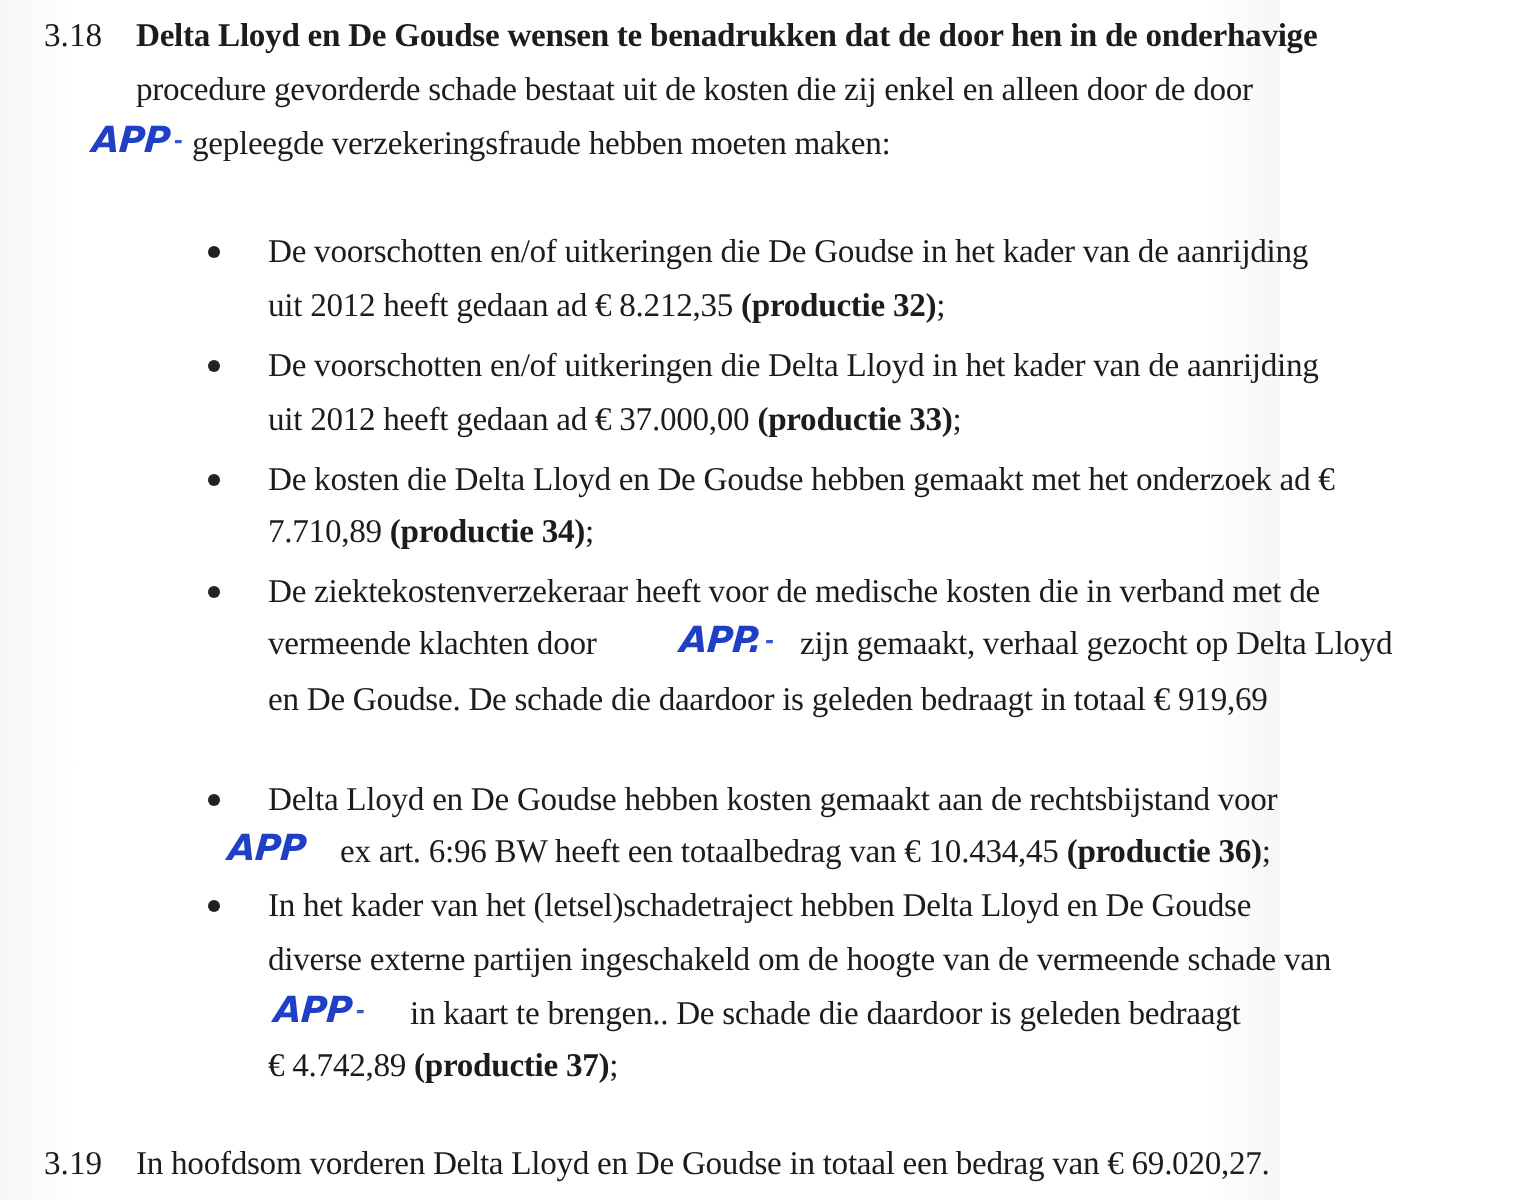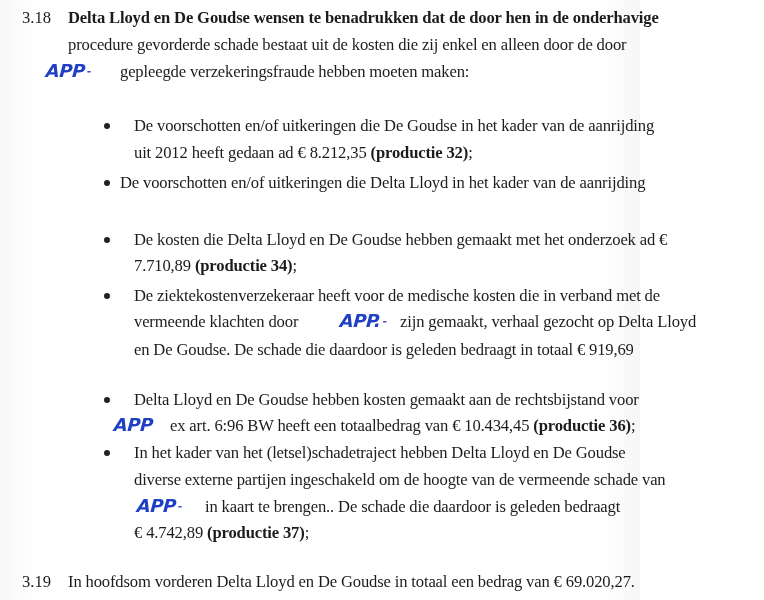--- a/index.html
+++ b/index.html
@@ -61,28 +61,29 @@
 </style>
 </head>
 <body>
 
 <div class="page">
 
   <div class="num" style="left:22px; top:8px;">3.18</div>
   <div class="line" style="left:68px; top:8px;font-weight:bold;">Delta Lloyd en De Goudse wensen te benadrukken dat de door hen in de onderhavige</div>
   <div class="line" style="left:68px; top:35px;">procedure gevorderde schade bestaat uit de kosten die zij enkel en alleen door de door</div>
   <div class="app-mark" style="left:46px; top:61px;"><span>APP</span><span class="dash">-</span></div>
-  <div class="line" style="left:120px; top:62px;">gepleegde verzekeringsfraude hebben moeten maken:</div>
+  <div class="line" style="left:96px; top:62px;">gepleegde verzekeringsfraude hebben moeten maken:</div>
 
   <div class="bullet" style="left:104px; top:123px;"></div>
   <div class="line" style="left:134px; top:116px;">De voorschotten en/of uitkeringen die De Goudse in het kader van de aanrijding</div>
   <div class="line" style="left:134px; top:143px;"><span>uit 2012 heeft gedaan ad € 8.212,35 </span><span class="bold">(productie 32)</span><span>;</span></div>
 
   <div class="bullet" style="left:104px; top:180px;"></div>
-  <div class="line" style="left:120px; top:173px;">De voorschotten en/of uitkeringen die Delta Lloyd in het kader van de aanrijding</div>
+  <div class="line" style="left:134px; top:173px;">De voorschotten en/of uitkeringen die Delta Lloyd in het kader van de aanrijding</div>
+  <div class="line" style="left:134px; top:200px;"><span>uit 2012 heeft gedaan ad € 37.000,00 </span><span class="bold">(productie 33)</span><span>;</span></div>
 
   <div class="bullet" style="left:104px; top:237px;"></div>
   <div class="line" style="left:134px; top:230px;">De kosten die Delta Lloyd en De Goudse hebben gemaakt met het onderzoek ad €</div>
   <div class="line" style="left:134px; top:256px;"><span>7.710,89 </span><span class="bold">(productie 34)</span><span>;</span></div>
 
   <div class="bullet" style="left:104px; top:293px;"></div>
   <div class="line" style="left:134px; top:312px;">vermeende klachten door</div>
   <div class="line" style="left:134px; top:286px;">De ziektekostenverzekeraar heeft voor de medische kosten die in verband met de</div>
   <div class="app-mark" style="left:340px; top:311px;"><span>APP.</span><span class="dash">-</span></div>
   <div class="line" style="left:400px; top:312px;">zijn gemaakt, verhaal gezocht op Delta Lloyd</div>

